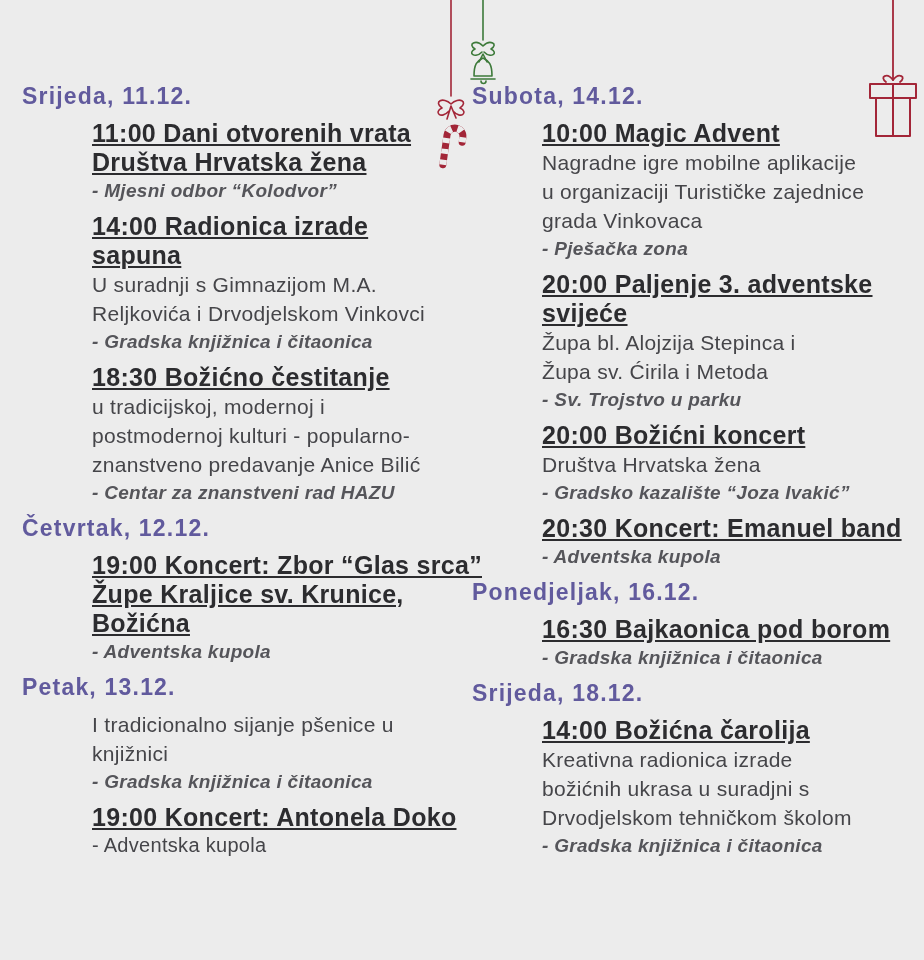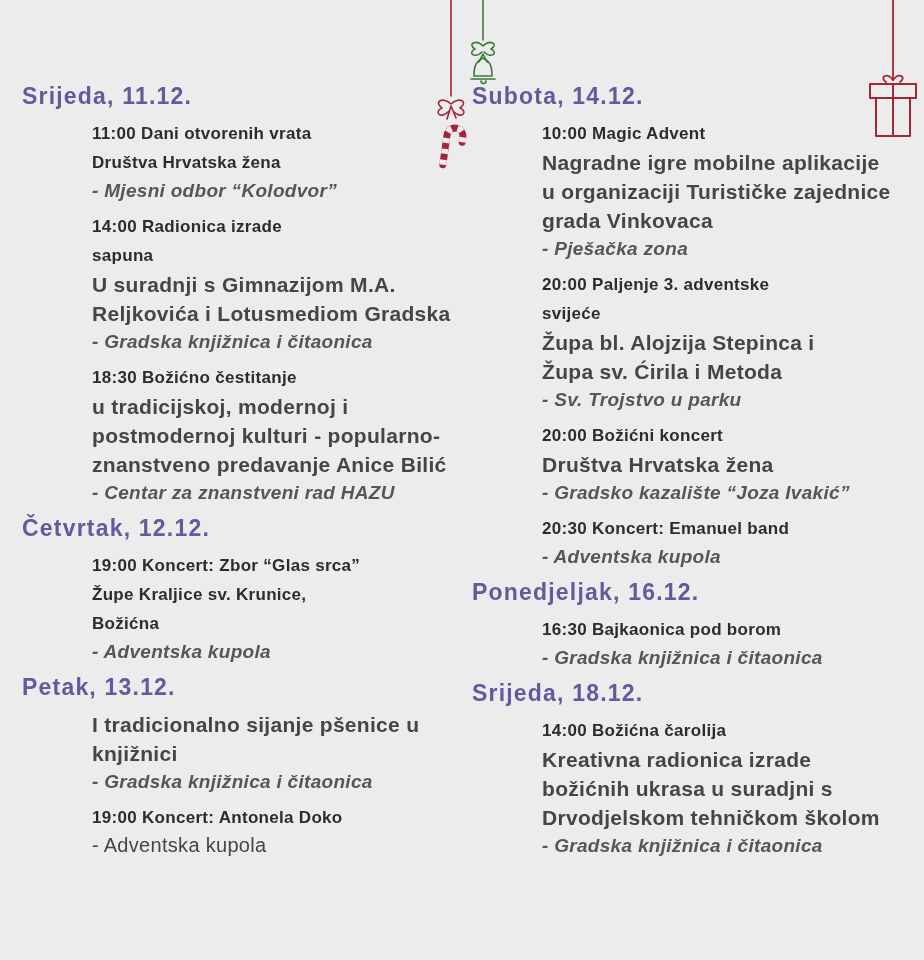--- a/index.html
+++ b/index.html
@@ -18,25 +18,25 @@
   .date-heading{
     color:var(--purple,#615a9d);
     font-size:23px;font-weight:700;line-height:29px;
     letter-spacing:1.2px;margin-top:8px;white-space:nowrap;
   }
   .col .date-heading:first-child{margin-top:0;}
   .event{margin:8px 0 0 70px;}
   .line{white-space:nowrap;}
   .line-title{
     color:var(--title,#2c2c2f);
-    font-size:17px;font-weight:700;line-height:29px;letter-spacing:.3px;
+    font-size:25px;font-weight:700;line-height:29px;letter-spacing:.3px;text-decoration:underline;
   }
   .line-body{
     color:var(--body,#454549);
-    font-size:21px;font-weight:700;line-height:29px;letter-spacing:.3px;
+    font-size:21px;font-weight:400;line-height:29px;letter-spacing:.3px;
   }
   .line-venue{
     color:var(--venue,#55555a);
     font-size:19px;font-style:italic;font-weight:700;line-height:27px;letter-spacing:.3px;
   }
   .line-venue_plain{
     color:var(--body,#454549);
     font-size:20px;font-weight:400;line-height:27px;letter-spacing:.3px;
   }
   .ornament{position:absolute;top:0;pointer-events:none;}
@@ -87,21 +87,21 @@
         <div class="date-heading">Srijeda, 11.12.</div>
         <div class="event">
           <div class="line line-title">11:00 Dani otvorenih vrata</div>
           <div class="line line-title">Društva Hrvatska žena</div>
           <div class="line line-venue">- Mjesni odbor “Kolodvor”</div>
         </div>
         <div class="event">
           <div class="line line-title">14:00 Radionica izrade</div>
           <div class="line line-title">sapuna</div>
           <div class="line line-body">U suradnji s Gimnazijom M.A.</div>
-          <div class="line line-body">Reljkovića i Lotusmediom Gradska</div>
+          <div class="line line-body">Reljkovića i Drvodjelskom Vinkovci</div>
           <div class="line line-venue">- Gradska knjižnica i čitaonica</div>
         </div>
         <div class="event">
           <div class="line line-title">18:30 Božićno čestitanje</div>
           <div class="line line-body">u tradicijskoj, modernoj i</div>
           <div class="line line-body">postmodernoj kulturi - popularno-</div>
           <div class="line line-body">znanstveno predavanje Anice Bilić</div>
           <div class="line line-venue">- Centar za znanstveni rad HAZU</div>
         </div>
         <div class="date-heading">Četvrtak, 12.12.</div>

